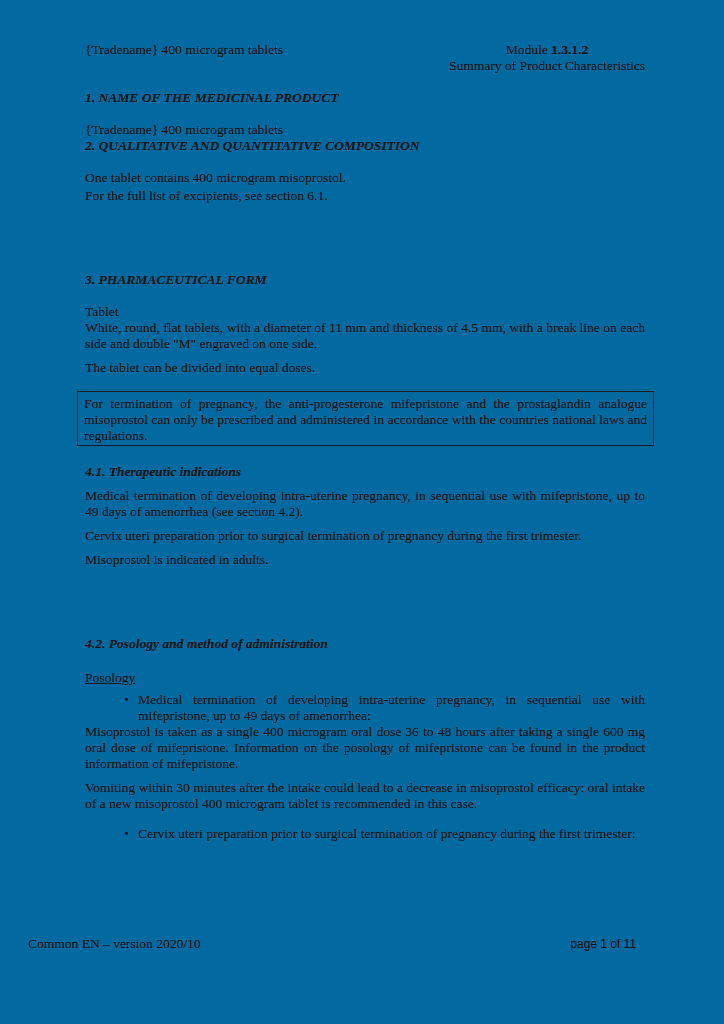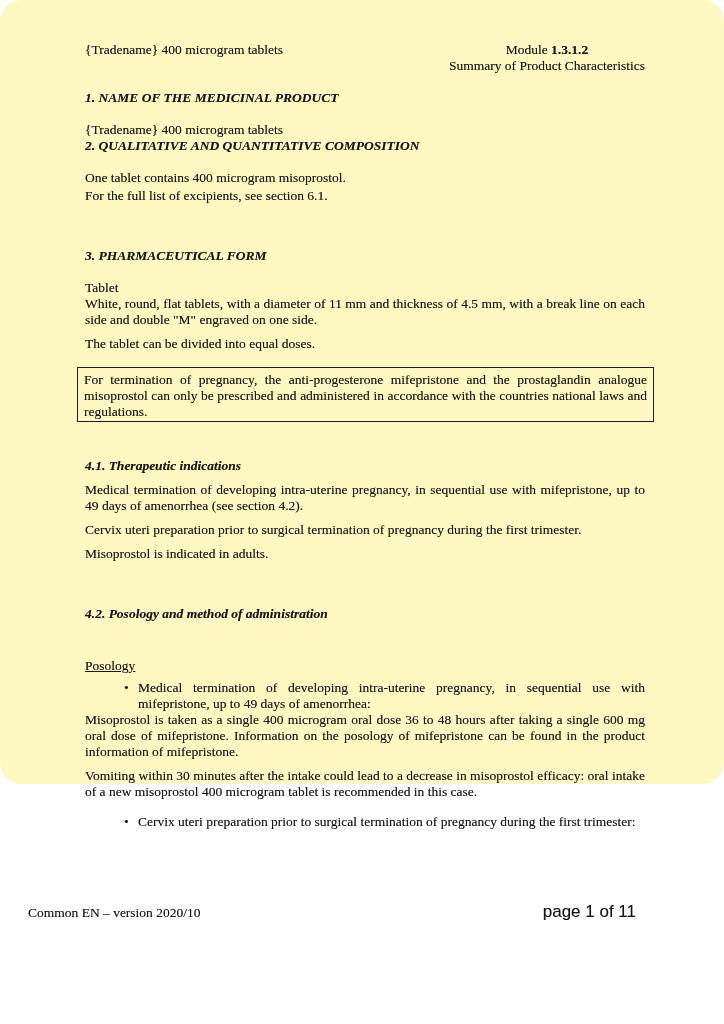--- a/index.html
+++ b/index.html
@@ -6,49 +6,48 @@
   html, body { background: #ffffff; }
   body {
     width: 724px;
     height: 1024px;
     overflow: hidden;
     font-family: "Liberation Serif", serif;
   }
   .page {
     position: relative;
     width: 724px;
-    height: 784px;
-    background: #fef9c3;
+    height: 1024px;
+    background: #0369a1;
     color: #161616;
     font-size: 13.5px;
     line-height: 16px;
     text-shadow: 0 0 0.5px rgba(20,20,20,0.45);
-    border-radius: 21px;
   }
   .content {
     padding: 42px 79px 0 85px;
   }
   .hdr {
     display: flex;
     justify-content: space-between;
     align-items: flex-start;
   }
   .hdr-right { text-align: center; }
   .b { font-weight: bold; }
   .h { font-weight: bold; font-style: italic; }
   .just { text-align: justify; }
   .underline { text-decoration: underline; }
   .mt6  { margin-top: 6px; }
   .mt8  { margin-top: 8px; }
   .mt10 { margin-top: 2px; }
   .mt12 { margin-top: 8px; }
   .mt14 { margin-top: 14px; }
   .mt16 { margin-top: 16px; }
-  .mt18 { margin-top: 36px; }
-  .mt46 { margin-top: 44px; }
+  .mt18 { margin-top: 18px; }
+  .mt46 { margin-top: 68px; }
   .mt52 { margin-top: 52px; }
   .mt54 { }
   .box {
     border: 1px solid #1c1c1c;
     margin: 15px -9px 0 -8px;
     padding: 4px 6px 1px 6px;
     text-align: justify;
   }
   .bullet-row {
     display: flex;
@@ -57,30 +56,30 @@
   .bullet-glyph {
     flex: none;
     width: 14px;
   }
   .bullet-text {
     flex: 1;
     text-align: justify;
   }
   .footer {
     position: absolute;
-    top: 904px;
+    top: 936px;
     left: 28px;
     right: 88px;
     display: flex;
     justify-content: space-between;
     align-items: baseline;
   }
   .footer-right {
     font-family: "Liberation Sans", sans-serif;
-    font-size: 17px;
+    font-size: 12px;
     margin-left: 11px;
   }
 </style>
 </head>
 <body>
 
 <div class="page">
   <div class="content">
 
     <div class="hdr">

